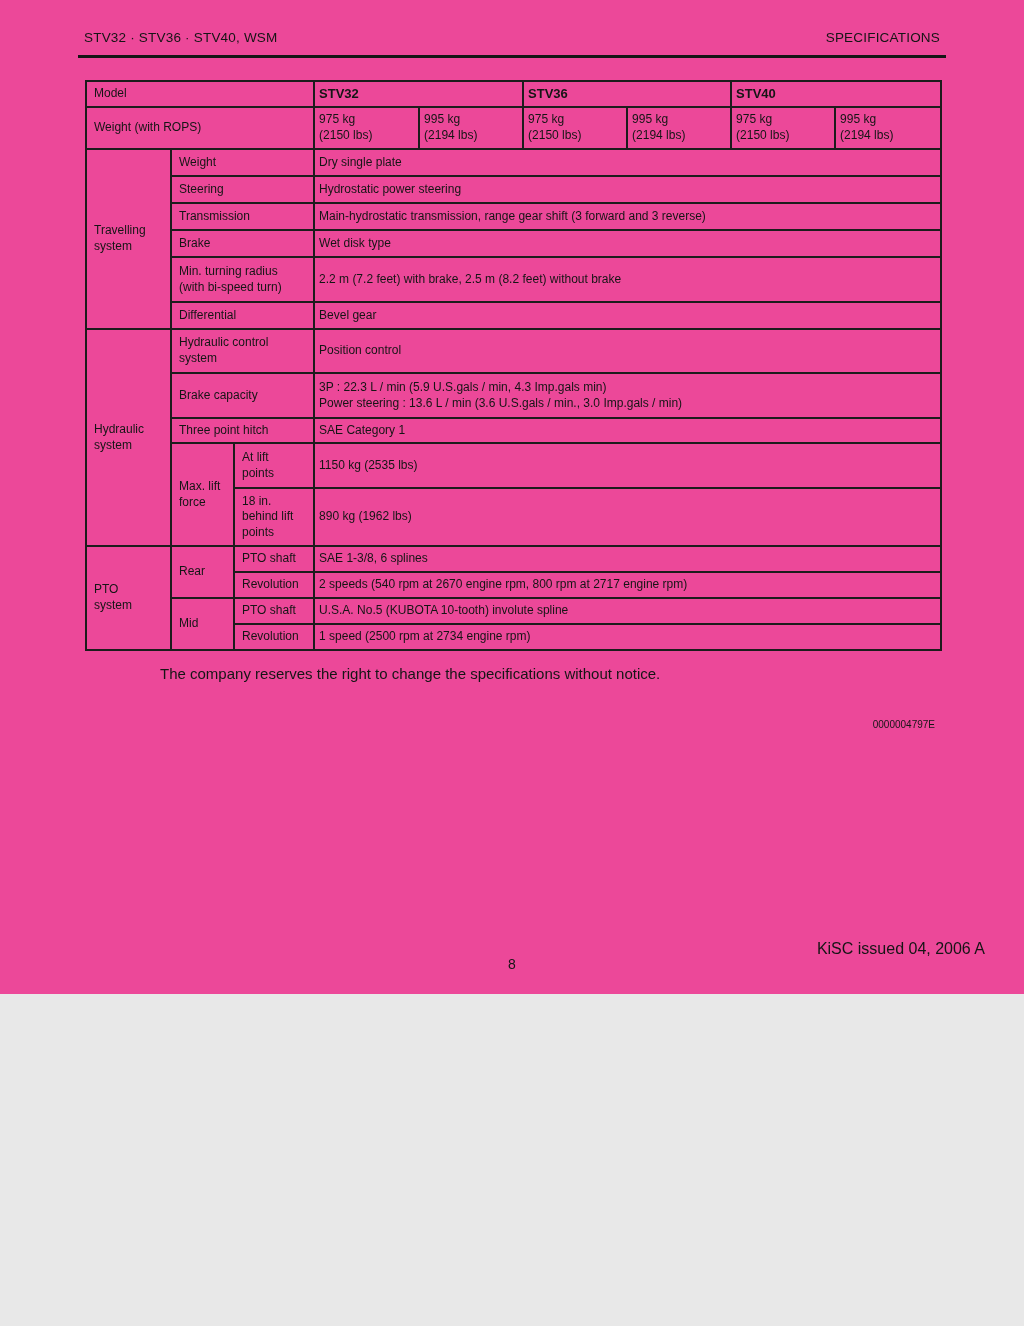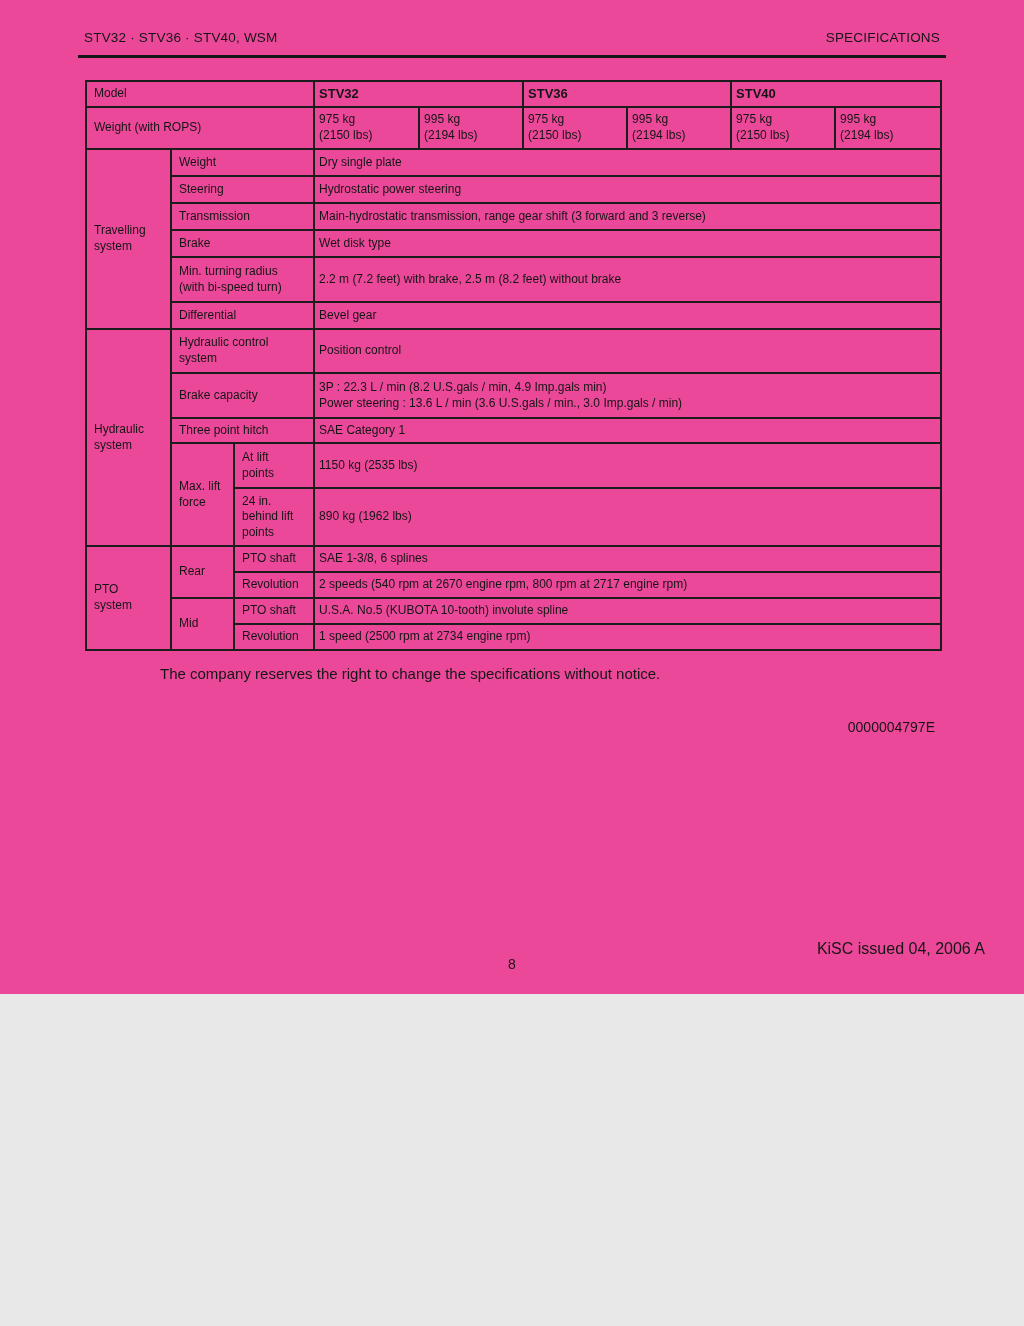--- a/index.html
+++ b/index.html
@@ -49,21 +49,21 @@
   tr.h-atlift{height:45px}
   tr.h-24in{height:58px}
   tr.h-pto{height:26px}
   .note{
     position:absolute;left:103px;top:663px;
     font-size:15px;line-height:22px;
   }
   .note-line2{margin-left:57px;text-align:center;}
   .doc-code{
     position:absolute;right:89px;top:719px;
-    font-size:14px;
+    font-size:10px;
     margin-left:40px;
   }
   .footer-issue{
     position:absolute;right:39px;bottom:36px;
     font-size:16px;
   }
   .footer-page{
     position:absolute;left:0;width:100%;bottom:22px;
     text-align:center;font-size:14px;
   }
@@ -147,36 +147,36 @@
 
     <tr class="h-hcs">
       <td class="lbl" rowspan="5">Hydraulic
 system</td>
       <td class="lbl" colspan="2">Hydraulic control
 system</td>
       <td class="val" colspan="6">Position control</td>
     </tr>
     <tr class="h-pump">
       <td class="lbl" colspan="2">Brake capacity</td>
-      <td class="val" colspan="6">3P : 22.3 L / min (8.2 U.S.gals / min, 4.9 Imp.gals min)
+      <td class="val" colspan="6">3P : 22.3 L / min (5.9 U.S.gals / min, 4.3 Imp.gals min)
 Power steering : 13.6 L / min (3.6 U.S.gals / min., 3.0 Imp.gals / min)</td>
     </tr>
     <tr class="h-tph">
       <td class="lbl" colspan="2">Three point hitch</td>
       <td class="val" colspan="6">SAE Category 1</td>
     </tr>
     <tr class="h-atlift">
       <td class="lbl" rowspan="2">Max. lift
 force</td>
       <td class="lbl">At lift
 points</td>
       <td class="val" colspan="6">1150 kg (2535 lbs)</td>
     </tr>
     <tr class="h-24in">
-      <td class="lbl">24 in.
+      <td class="lbl">18 in.
 behind lift
 points</td>
       <td class="val" colspan="6">890 kg (1962 lbs)</td>
     </tr>
 
     <tr class="h-pto">
       <td class="lbl" rowspan="4">PTO
 system</td>
       <td class="lbl" rowspan="2">Rear</td>
       <td class="lbl">PTO shaft</td>

